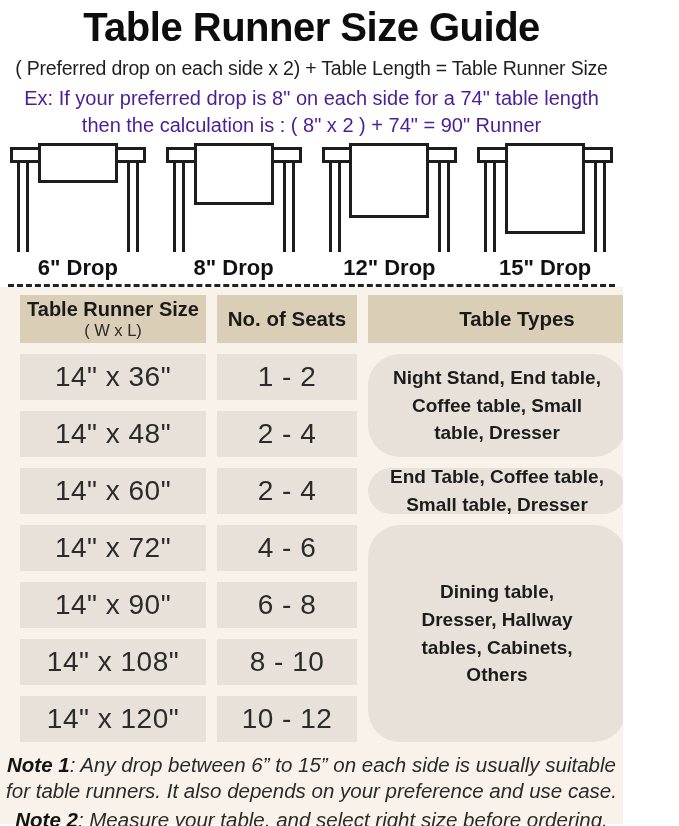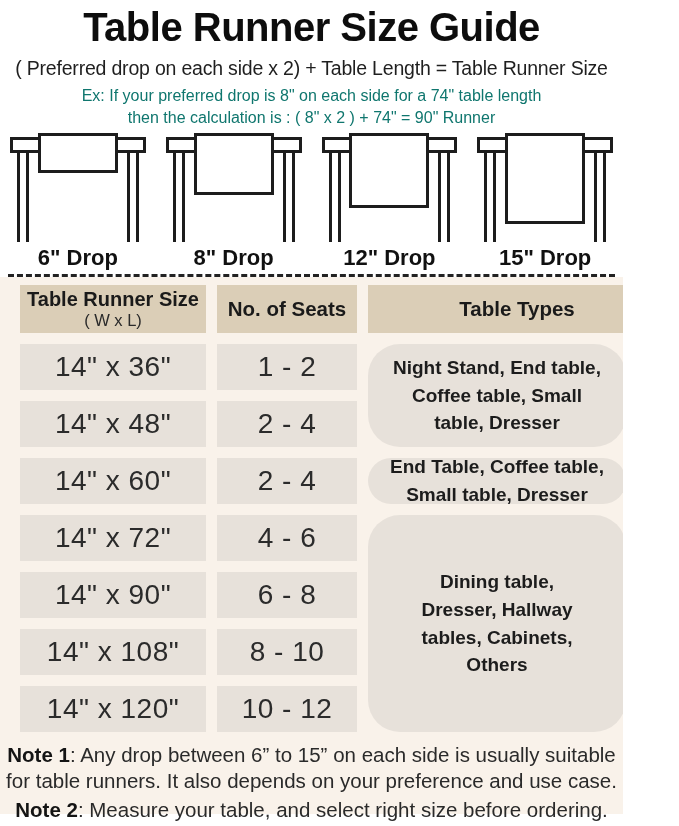--- a/index.html
+++ b/index.html
@@ -19,21 +19,21 @@
   .top-section { background: #ffffff; padding-top: 3px; }
   .page-title {
     margin: 0; text-align: center;
     font-size: 40px; font-weight: 700; color: #0d0d0d;
     letter-spacing: -0.5px; line-height: 1.2;
   }
   .formula-line {
     margin: 6px 0 0 0; text-align: center;
     font-size: 19.5px; color: #1f1f1f; letter-spacing: -0.2px;
   }
-  .example-line { margin: 7px 0 0 0; text-align: center; font-size: 16px; color: #0f766e; }
+  .example-line { margin: 7px 0 0 0; text-align: center; font-size: 20px; color: #4c1d95; }
   .example-line.second { margin-top: 4px; }
 
   
   .figs { display: flex; margin-top: 5px; height: 110px; }
   .fig { position: relative; flex: 1; height: 110px; }
   .fig .tabletop {
     position: absolute; left: 10px; right: 10px; top: 5px; height: 16px;
     background: #fff; border: 3px solid var(--line-color, #1d1d1d); z-index: 1;
   }
   .fig .leg {
@@ -99,21 +99,21 @@
   }
   .types-cell {
     font-size: 19px; font-weight: 700; color: #1c1c1c;
     line-height: 1.45; white-space: pre-line; padding: 2px 6px; border-radius: 32px;
   }
 
   
   .notes { padding: 10px 6px 0 6px; }
   .note {
     margin: 0 auto; max-width: 668px; text-align: center;
-    font-size: 20.5px; color: #2a2a2a; line-height: 1.27;
+    font-size: 20.5px; color: #2a2a2a; line-height: 1.27; font-style: italic;
   }
   .note + .note { margin-top: 3px; }
   .note b { color: #141414; font-weight: 700; }
 </style>
 </head>
 <body>
 
 <div class="canvas">
 
   <section class="top-section">

